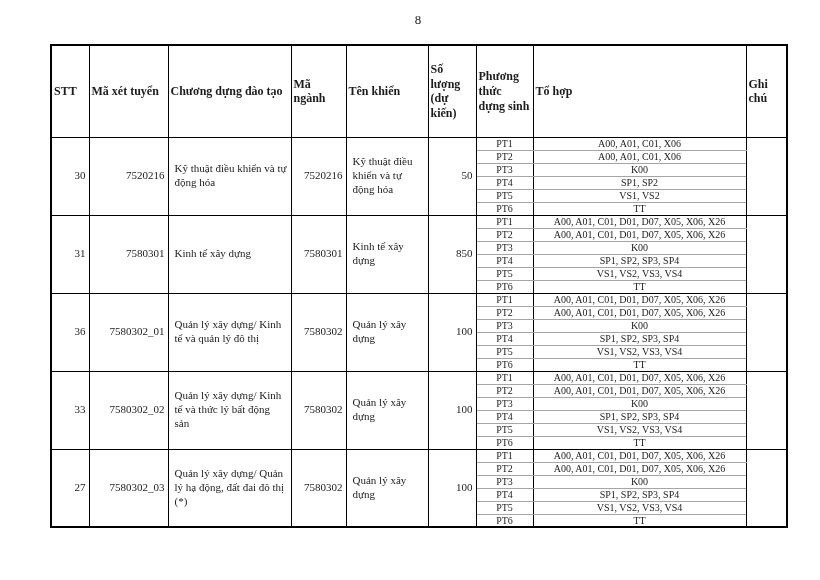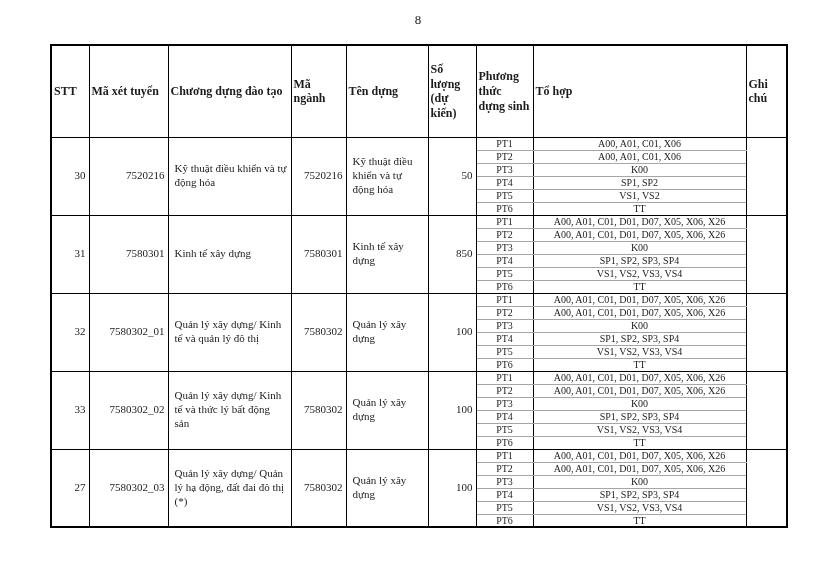--- a/index.html
+++ b/index.html
@@ -71,21 +71,21 @@
     <col style="width:57px">
       <col style="width:213px">
       <col style="width:41px">
   </colgroup>
   <thead>
     <tr>
       <th>STT</th>
       <th>Mã xét tuyển</th>
       <th>Chương dựng đào tạo</th>
       <th>Mã ngành</th>
-      <th>Tên dựng</th>
+      <th>Tên khiển</th>
       <th>Số lượng (dự kiến)</th>
       <th>Phương thức dựng sinh</th>
       <th>Tổ hợp</th>
       <th>Ghi chú</th>
     </tr>
   </thead>
   <tbody>
 
     <tr class="sub">
       <td class="c" rowspan="6">30</td>
@@ -145,21 +145,21 @@
     <tr class="sub">
       <td class="pt subline">PT5</td>
       <td class="combo subline">VS1, VS2, VS3, VS4</td>
     </tr>
     <tr class="sub">
       <td class="pt">PT6</td>
       <td class="combo">TT</td>
     </tr>
 
     <tr class="sub">
-      <td class="c" rowspan="6">32</td>
+      <td class="c" rowspan="6">36</td>
       <td class="c" rowspan="6">7580302_01</td>
       <td class="l" rowspan="6">Quản lý xây dựng/ Kinh tế và quản lý đô thị</td>
       <td class="c" rowspan="6">7580302</td>
       <td class="l" rowspan="6">Quản lý xây dựng</td>
       <td class="c" rowspan="6">100</td>
       <td class="pt subline">PT1</td>
       <td class="combo subline">A00, A01, C01, D01, D07, X05, X06, X26</td>
       <td class="c" rowspan="6"></td>
     </tr>
     <tr class="sub">

